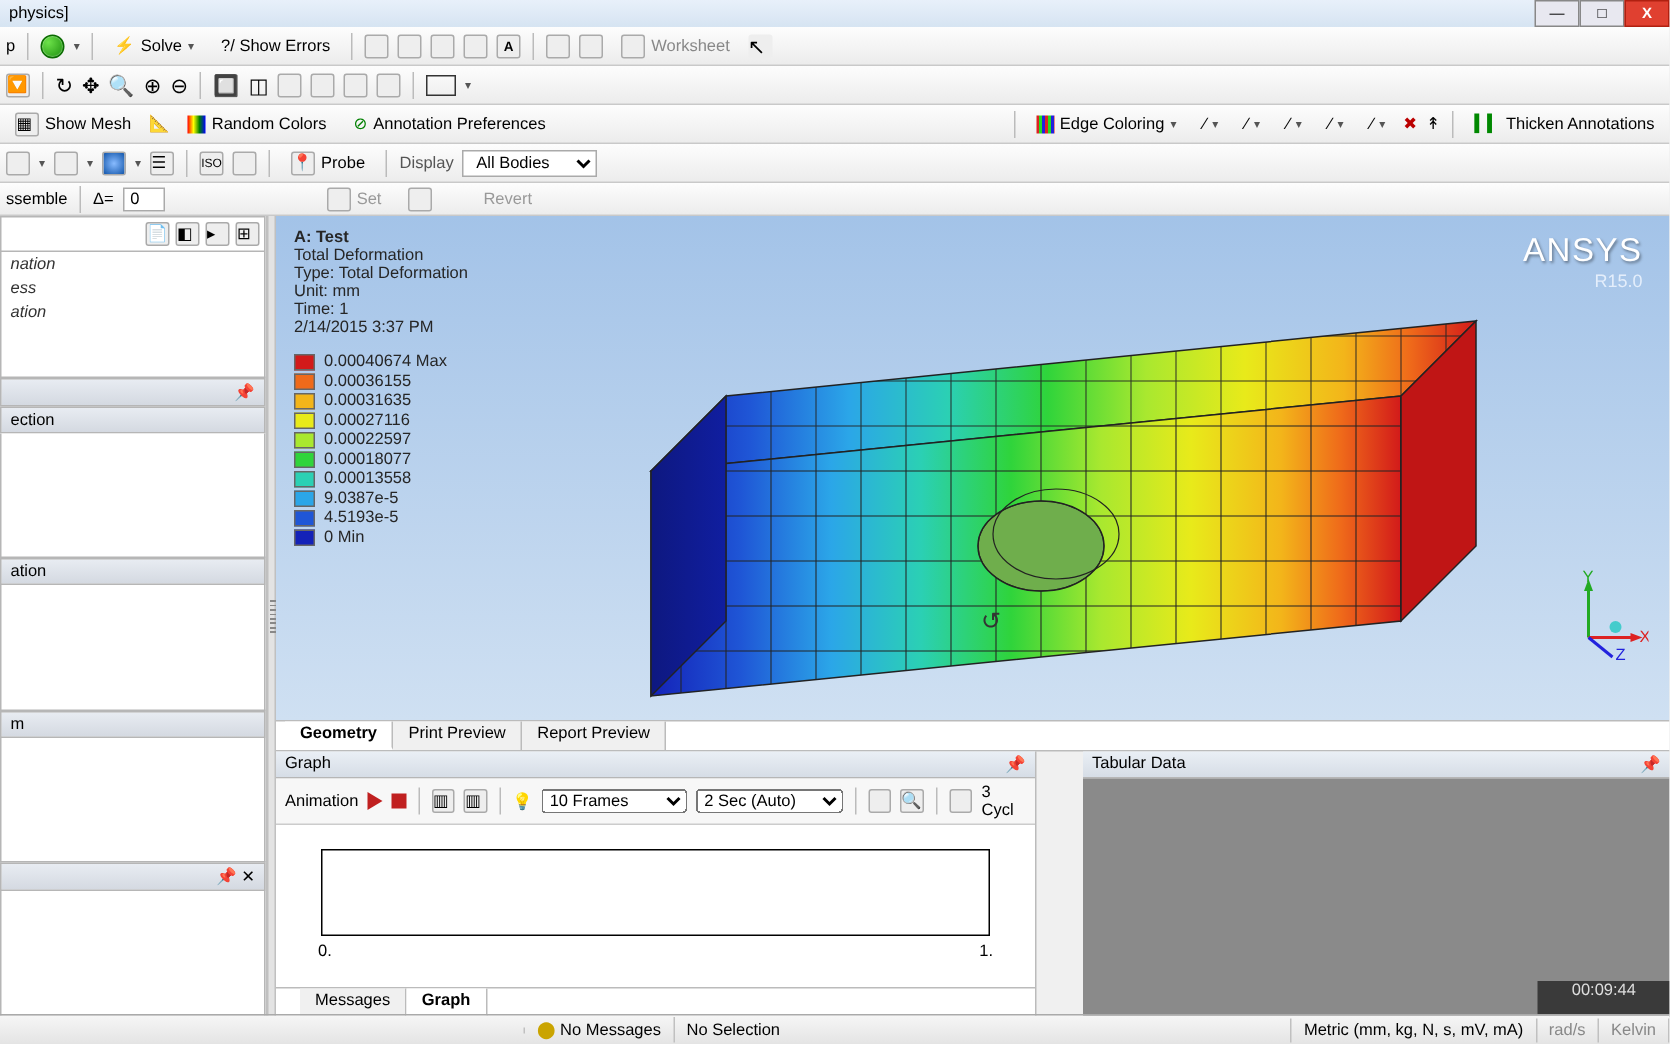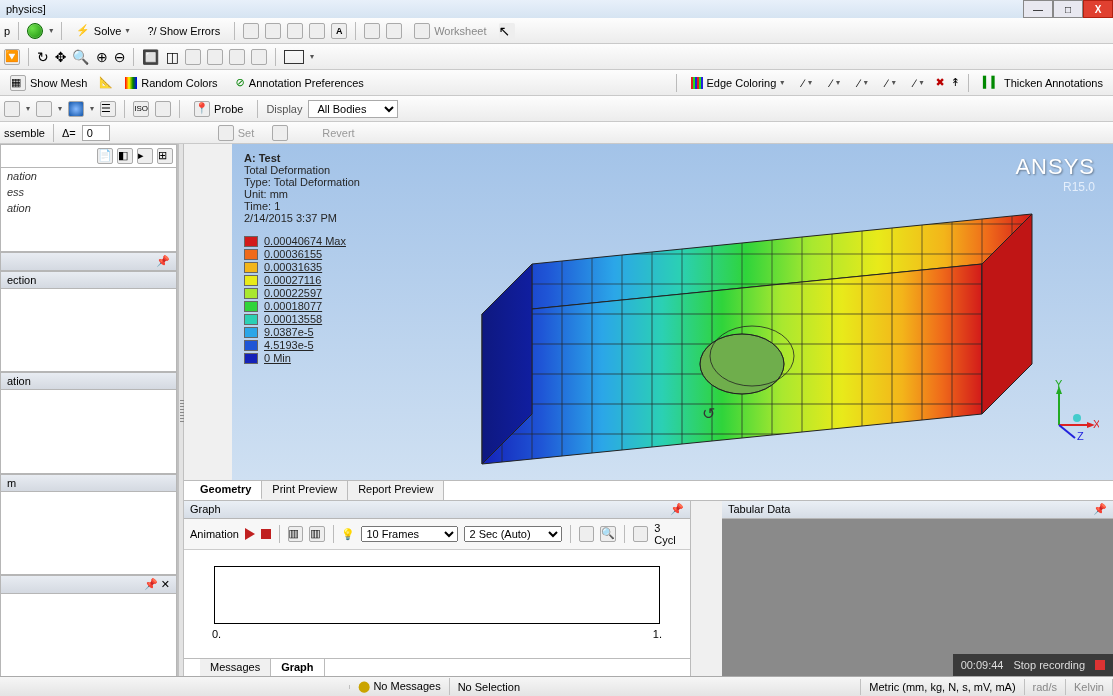--- a/index.html
+++ b/index.html
@@ -17,24 +17,24 @@
 .sep{width:1px;height:18px;background:#bbb;margin:0 2px;}
 .toolbar select, .toolbar input{font-size:11px;border:1px solid #aaa;padding:1px 4px;background:#fff;}
 .work{display:flex;height:calc(100% - 18px - 26px*4 - 22px - 18px);}
 .left-col{width:178px;display:flex;flex-direction:column;border-right:1px solid #bfbfbf;background:#f4f4f4;}
 .panel-head{background:linear-gradient(#e8ecf2,#d4d9e1);border:1px solid #b6b6b6;padding:2px 6px;display:flex;justify-content:space-between;align-items:center;}
 .panel-body{flex:1;background:#fff;border:1px solid #b6b6b6;border-top:none;min-height:10px;}
 .tree-row{padding:2px 6px;color:#333;}
 .vsplit{width:6px;background:#e3e3e3;border-left:1px solid #c0c0c0;border-right:1px solid #c0c0c0;cursor:col-resize;position:relative;}
 .vsplit .grip{position:absolute;top:50%;left:1px;width:4px;height:22px;margin-top:-11px;background:repeating-linear-gradient(#888,#888 1px,transparent 1px,transparent 3px);}
 .center{flex:1;display:flex;flex-direction:column;min-width:0;}
-.viewport{flex:1;position:relative;background:linear-gradient(#a3c3e8,#cfe0f2);overflow:hidden;margin-left:48px;}
+.viewport{flex:1;position:relative;background:linear-gradient(#a3c3e8,#cfe0f2);overflow:hidden;}
 .legend{position:absolute;top:8px;left:12px;color:#262626;}
 .legend .title{font-weight:bold;}
-.legend .row{display:flex;align-items:center;gap:6px;margin:1px 0;text-decoration:underline;}
+.legend .row{display:flex;align-items:center;gap:6px;margin:1px 0;}
 .legend .swatch{width:14px;height:11px;border:1px solid #666;}
 .ansys{position:absolute;top:10px;right:18px;text-align:right;color:#fff;font-family:Arial,sans-serif;}
 .ansys .logo{font-weight:normal;font-size:22px;letter-spacing:1px;text-shadow:1px 1px 2px rgba(0,0,0,.4);}
 .ansys .ver{font-size:12px;color:#e4eefb;}
 .triad{position:absolute;bottom:40px;right:14px;width:60px;height:60px;}
 .scalebar{position:absolute;bottom:30px;left:360px;}
 .scalebar .bar{display:flex;}
 .scalebar .seg{height:8px;border:1px solid #333;}
 .rot-icon{position:absolute;left:470px;top:260px;font-size:16px;color:#333;}
 .viewtabs{display:flex;background:#fff;border-top:1px solid #bbb;height:20px;}
@@ -48,21 +48,21 @@
 .graphtools{display:flex;align-items:center;gap:6px;padding:3px 6px;border-bottom:1px solid #ccc;background:#f7f7f7;}
 .graphtools .play{width:0;height:0;border-left:10px solid #c02020;border-top:6px solid transparent;border-bottom:6px solid transparent;}
 .graphtools .stop{width:10px;height:10px;background:#c02020;}
 .graphbody{flex:1;position:relative;background:#fff;}
 .graphbody .chart{position:absolute;left:30px;top:16px;right:30px;bottom:34px;border:1px solid #000;background:#fff;}
 .axis0{position:absolute;left:28px;bottom:18px;}
 .axis1{position:absolute;right:28px;bottom:18px;}
 .msgtabs{display:flex;background:#fff;border-top:1px solid #bbb;height:20px;}
 .status{position:absolute;bottom:0;left:0;right:0;height:20px;background:linear-gradient(#f6f6f6,#e4e4e4);border-top:1px solid #aaa;display:flex;align-items:center;font-size:10px;}
 .status .cell{padding:2px 8px;border-right:1px solid #c0c0c0;}
-.recbar{position:absolute;right:0;bottom:20px;height:22px;background:#3a3a3a;color:#ddd;display:flex;align-items:center;gap:10px;padding:0 8px;font-size:11px;}
+.recbar{position:absolute;right:0;bottom:20px;height:22px;background:#3a3a3a;color:#ddd;display:flex;align-items:center;gap:10px;padding:0 8px;font-size:11px;flex-direction:column;}
 .recbar .recdot{width:10px;height:10px;background:#d33;}
 
 </style>
 </head>
 <body>
 
 <div class="titlebar">
   <span>physics]</span>
   <div class="tbtns">
     <div class="tbtn">—</div>

